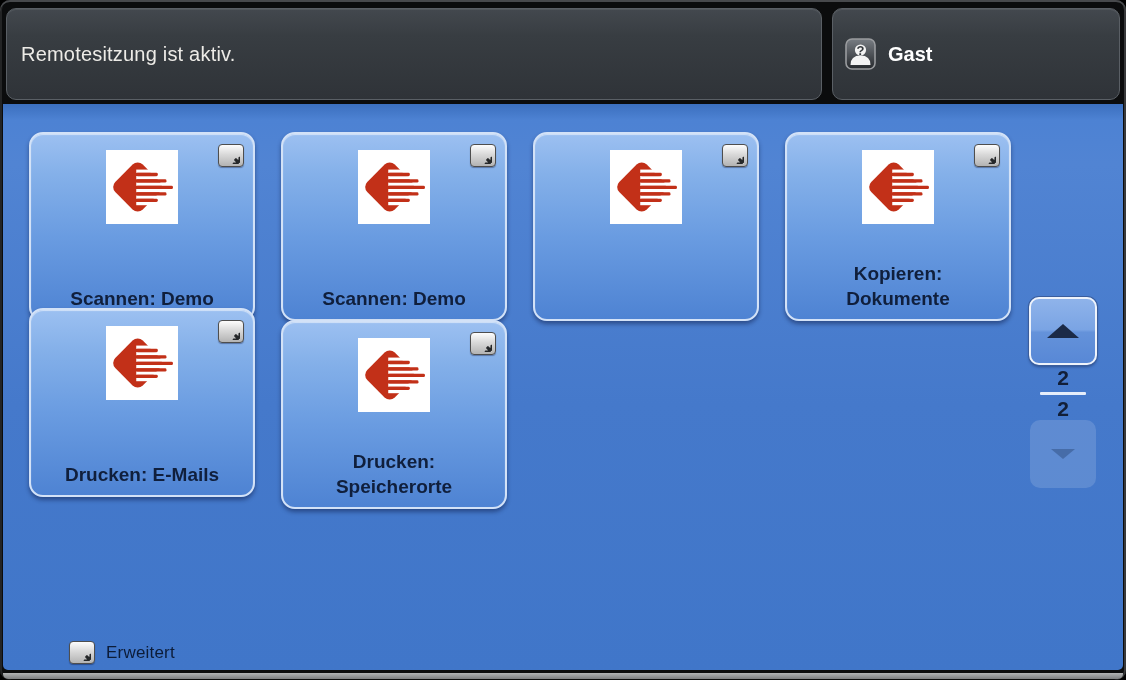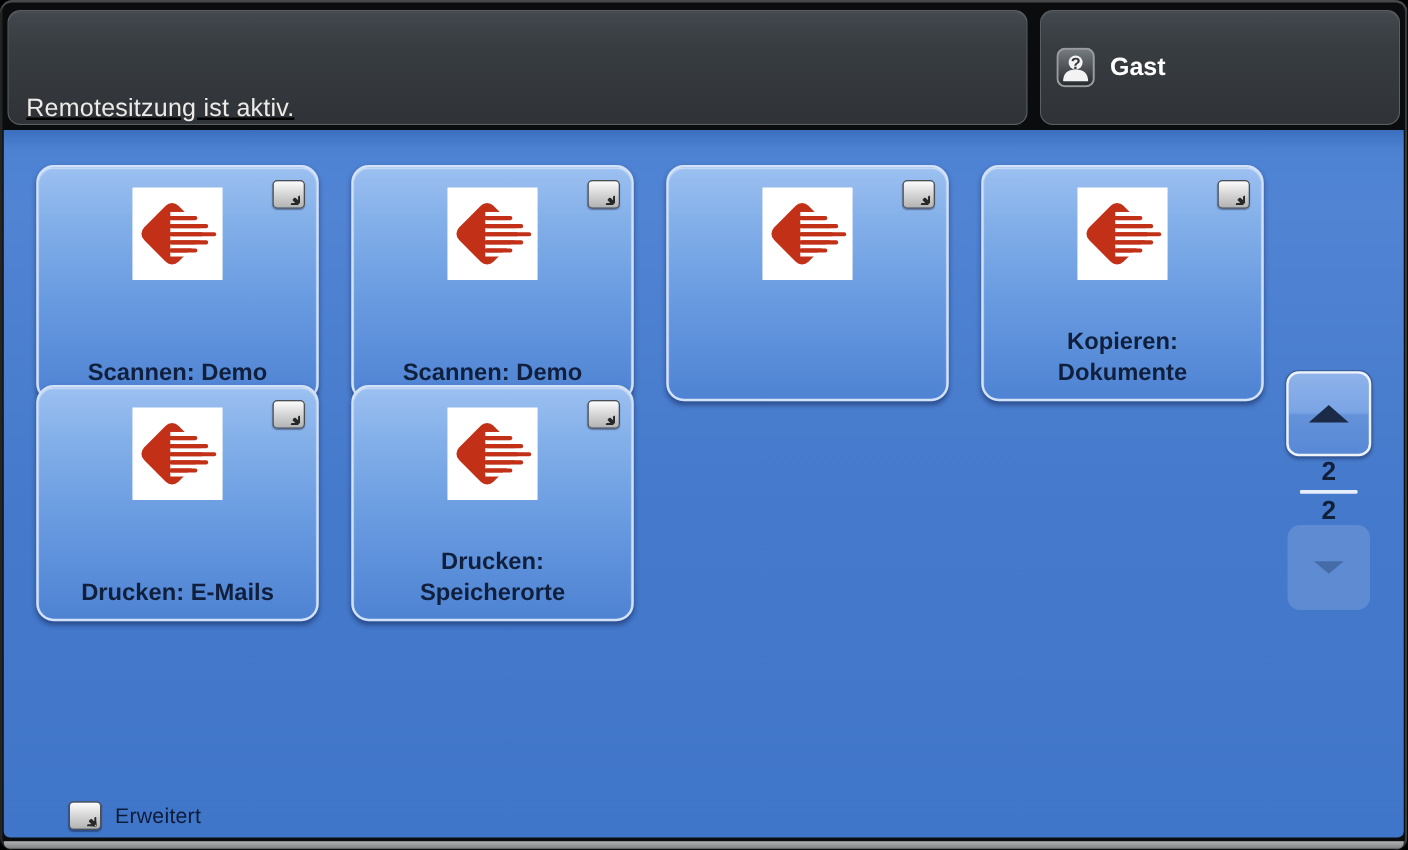--- a/index.html
+++ b/index.html
@@ -11,21 +11,21 @@
     box-shadow:inset 0 2px 0 #47494c, inset -2px 0 0 #38393b, inset 2px 0 0 #232425;
   }
 
   
   .panel{
     position:absolute;top:8px;height:92px;border-radius:10px;
     background:linear-gradient(180deg,#43484e 0%,#383d42 30%,#2f3338 100%);
     border:1px solid #5a5f65;
     box-shadow:inset 0 1px 0 rgba(255,255,255,0.08);
   }
-  .status-panel{left:6px;width:816px;display:flex;align-items:flex-end;padding-left:14px;text-decoration:underline;}
+  .status-panel{left:6px;width:816px;display:flex;align-items:center;padding-left:14px;}
   .status-msg{color:#edebe7;font-size:20px;letter-spacing:0.2px;}
 
   .user-panel{left:832px;width:288px;display:flex;flex-direction:column;justify-content:center;gap:9px;padding-left:12px;}
   .user-row{display:flex;align-items:center;gap:12px;height:33px;cursor:pointer;}
   .user-row .label{color:#ffffff;font-size:20px;font-weight:700;text-align:center;}
   .badge{flex:0 0 auto;display:block;}
 
   
   .main{
     position:absolute;left:3px;top:104px;width:1120px;height:566px;
@@ -80,21 +80,21 @@
   .fraction-line{width:46px;height:3px;background:#e6eefb;margin:2px 0;border-radius:1px;}
   .page-down{
     position:absolute;left:1027px;top:316px;width:66px;height:68px;
     border-radius:10px;background:rgba(255,255,255,0.14);
     display:flex;align-items:center;justify-content:center;border:none;cursor:default;
   }
   .tri-down{width:0;height:0;border-left:12px solid transparent;border-right:12px solid transparent;border-top:10px solid rgba(23,42,80,0.32);}
 
   
   .footer-advanced{
-    position:absolute;left:52px;top:537px;display:flex;align-items:center;gap:11px;cursor:pointer;
+    position:absolute;left:66px;top:537px;display:flex;align-items:center;gap:11px;cursor:pointer;
   }
   .footer-advanced .gear-btn{position:static;}
   .footer-label{color:#0c1c38;font-size:17px;font-weight:400;letter-spacing:0.2px;}
 
   svg{display:block;}
 </style>
 </head>
 <body>
 
 <svg width="0" height="0" style="position:absolute">
@@ -210,21 +210,21 @@
           <use href="#sym-xerox"></use>
         </svg>
       <span class="gear-btn">
           <svg width="17" height="17" viewBox="-10 -10 20 20">
             <use href="#sym-gear"></use>
           </svg>
         </span>
       <span class="tile-label">Drucken: E-Mails</span>
     </button>
 
-    <button class="tile" style="left:278px;top:204px">
+    <button class="tile" style="left:278px;top:216px">
       <svg class="tile-logo-box" viewBox="0 0 100 100">
           <use href="#sym-xerox"></use>
         </svg>
       <span class="gear-btn">
           <svg width="17" height="17" viewBox="-10 -10 20 20">
             <use href="#sym-gear"></use>
           </svg>
         </span>
       <span class="tile-label">Drucken:
 Speicherorte</span>

